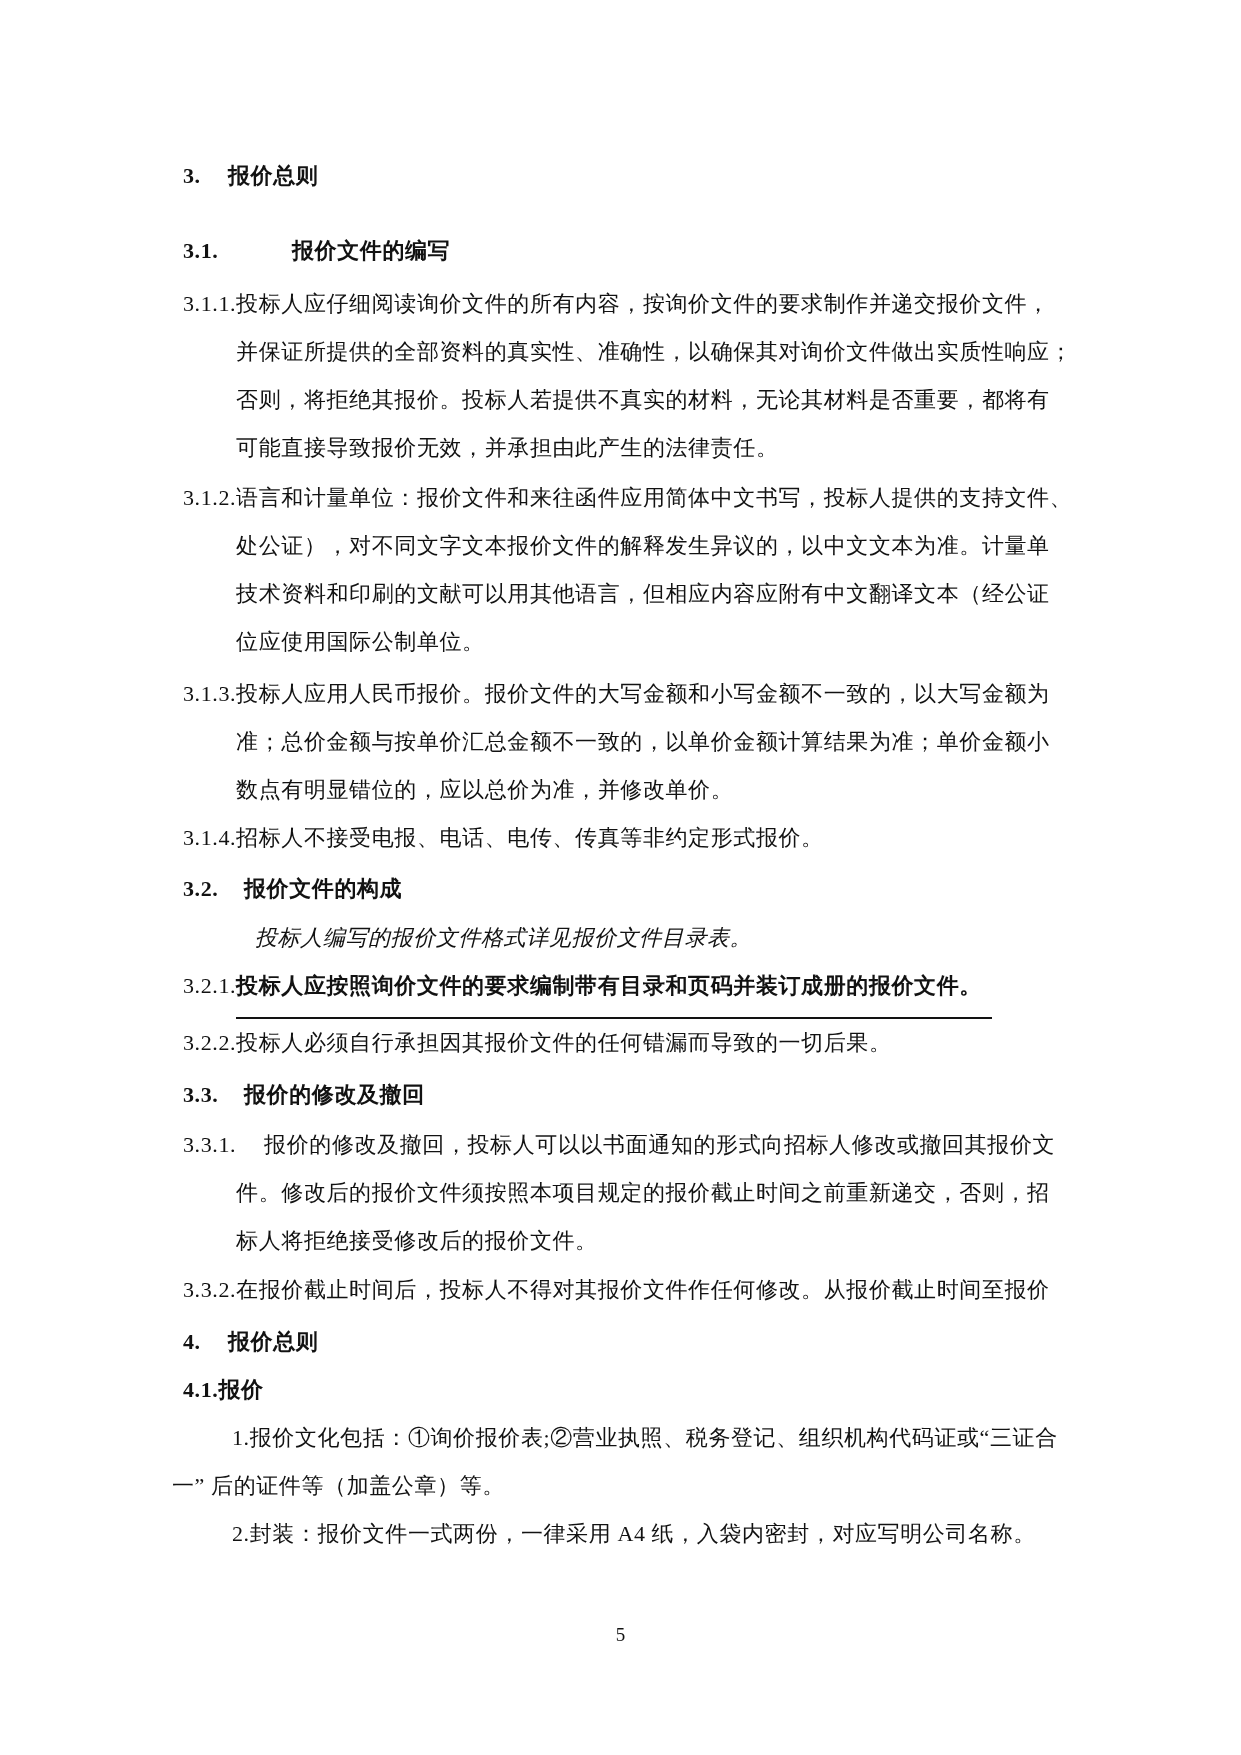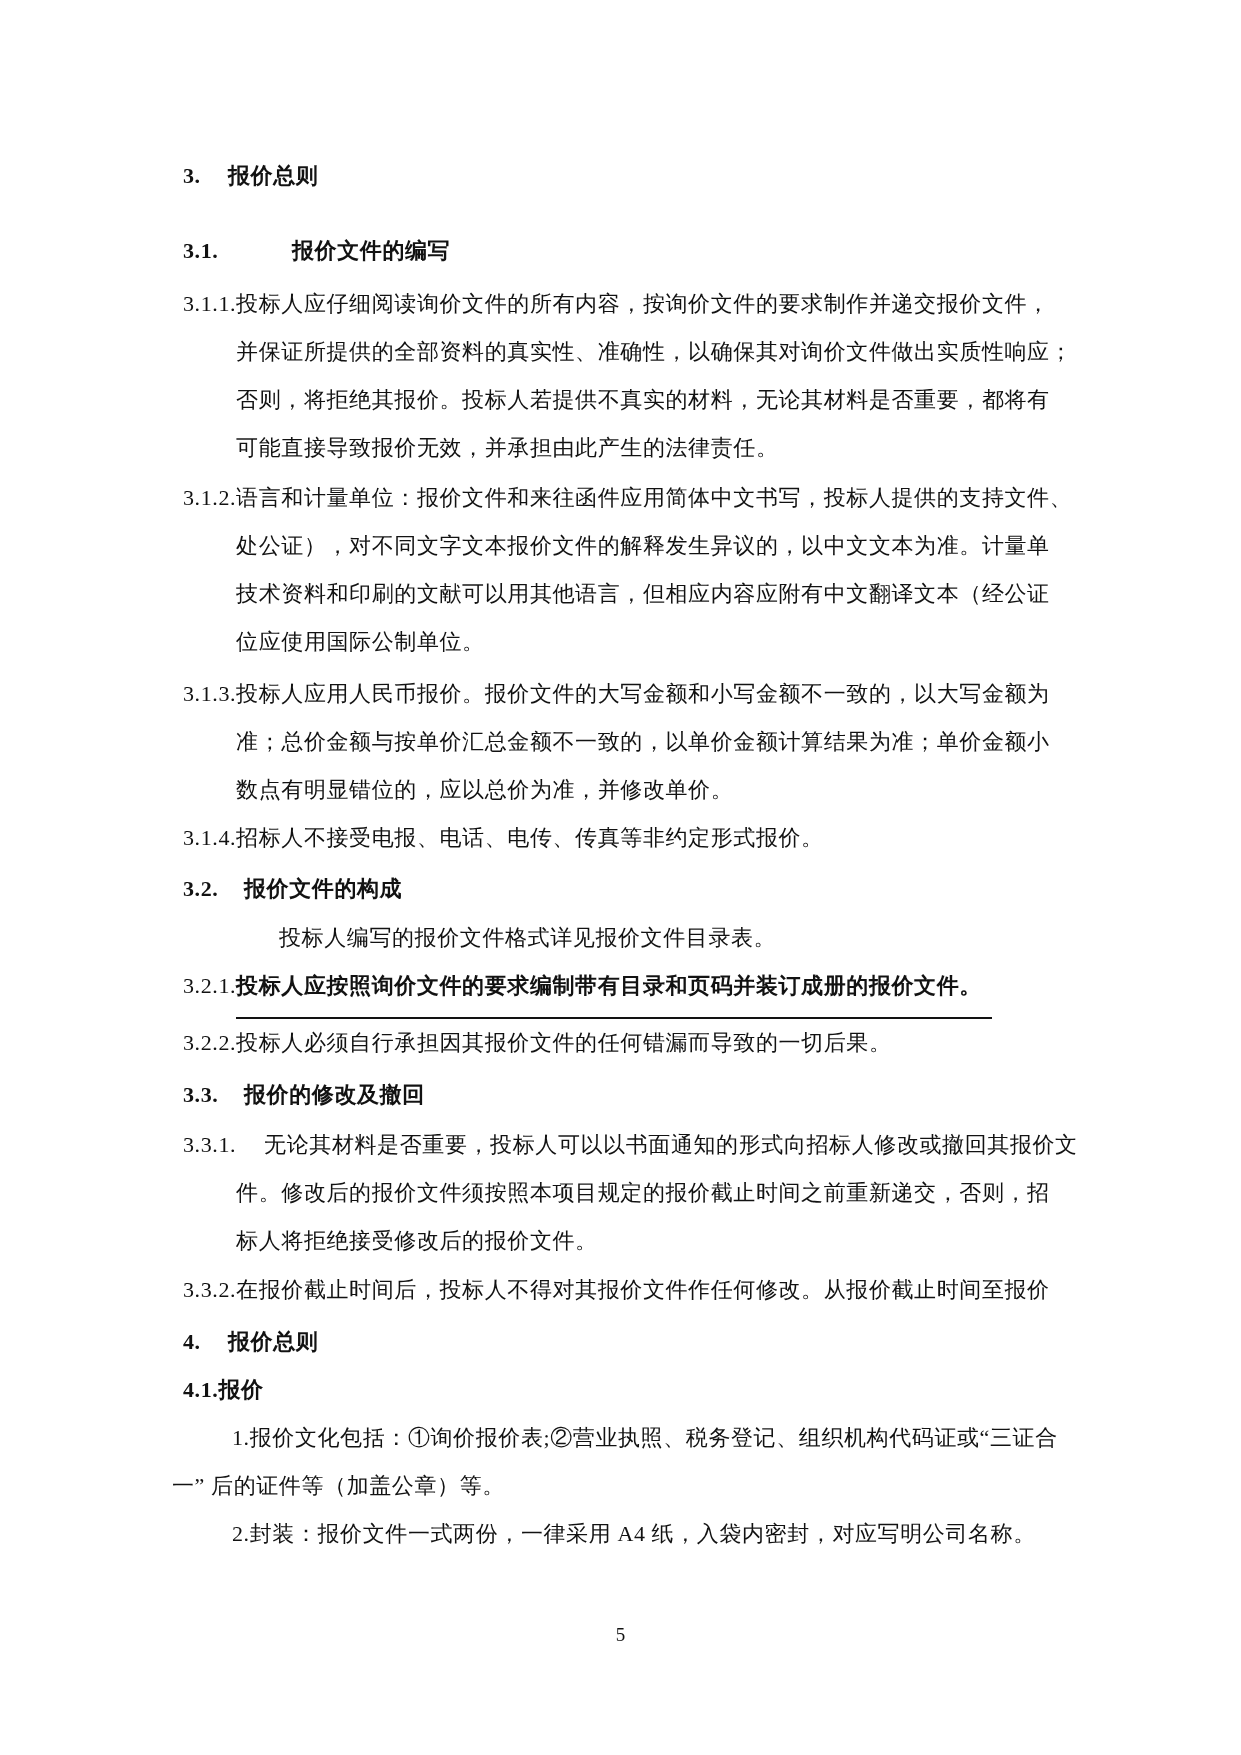--- a/index.html
+++ b/index.html
@@ -34,21 +34,21 @@
   .indent-line1 { padding-left:28px; }
   .bold-underline {
     font-weight:bold;
     border-bottom:2px solid #121212;
     padding-bottom:11px;
     padding-right:10px;
     display:inline-block;
     line-height:40px;
     margin-top:4px;
   }
-  .p32-indent { margin-left:96px; }
+  .p32-indent { margin-left:72px;font-style:italic; }
   .hang-41 .l1 { margin-left:49px; }
   .hang-41 .l2 { margin-left:-11px; }
   .m27 { margin-top:27px;gap:48px; }
   .m5 { margin-top:5px; }
   .m4 { margin-top:4px; }
   .m3 { margin-top:3px; }
   .m2 { margin-top:2px; }
   .m1 { margin-top:1px; }
   .page-number {
     position:absolute;
@@ -133,21 +133,21 @@
     </div>
 
     <div class="item txt heading h-sub m4">
       <span class="num">3.3.</span>
       <span class="title">报价的修改及撤回</span>
     </div>
 
     <div class="item txt m2">
       <span class="num">3.3.1.</span>
       <div class="lines">
-        <div class="line indent-line1">无论其材料是否重要，投标人可以以书面通知的形式向招标人修改或撤回其报价文</div>
+        <div class="line indent-line1">报价的修改及撤回，投标人可以以书面通知的形式向招标人修改或撤回其报价文</div>
         <div class="line">件。修改后的报价文件须按照本项目规定的报价截止时间之前重新递交，否则，招</div>
         <div class="line">标人将拒绝接受修改后的报价文件。</div>
       </div>
     </div>
 
     <div class="item txt m1">
       <span class="num">3.3.2.</span>
       <div class="lines">
         <div class="line">在报价截止时间后，投标人不得对其报价文件作任何修改。从报价截止时间至报价</div>
       </div>

